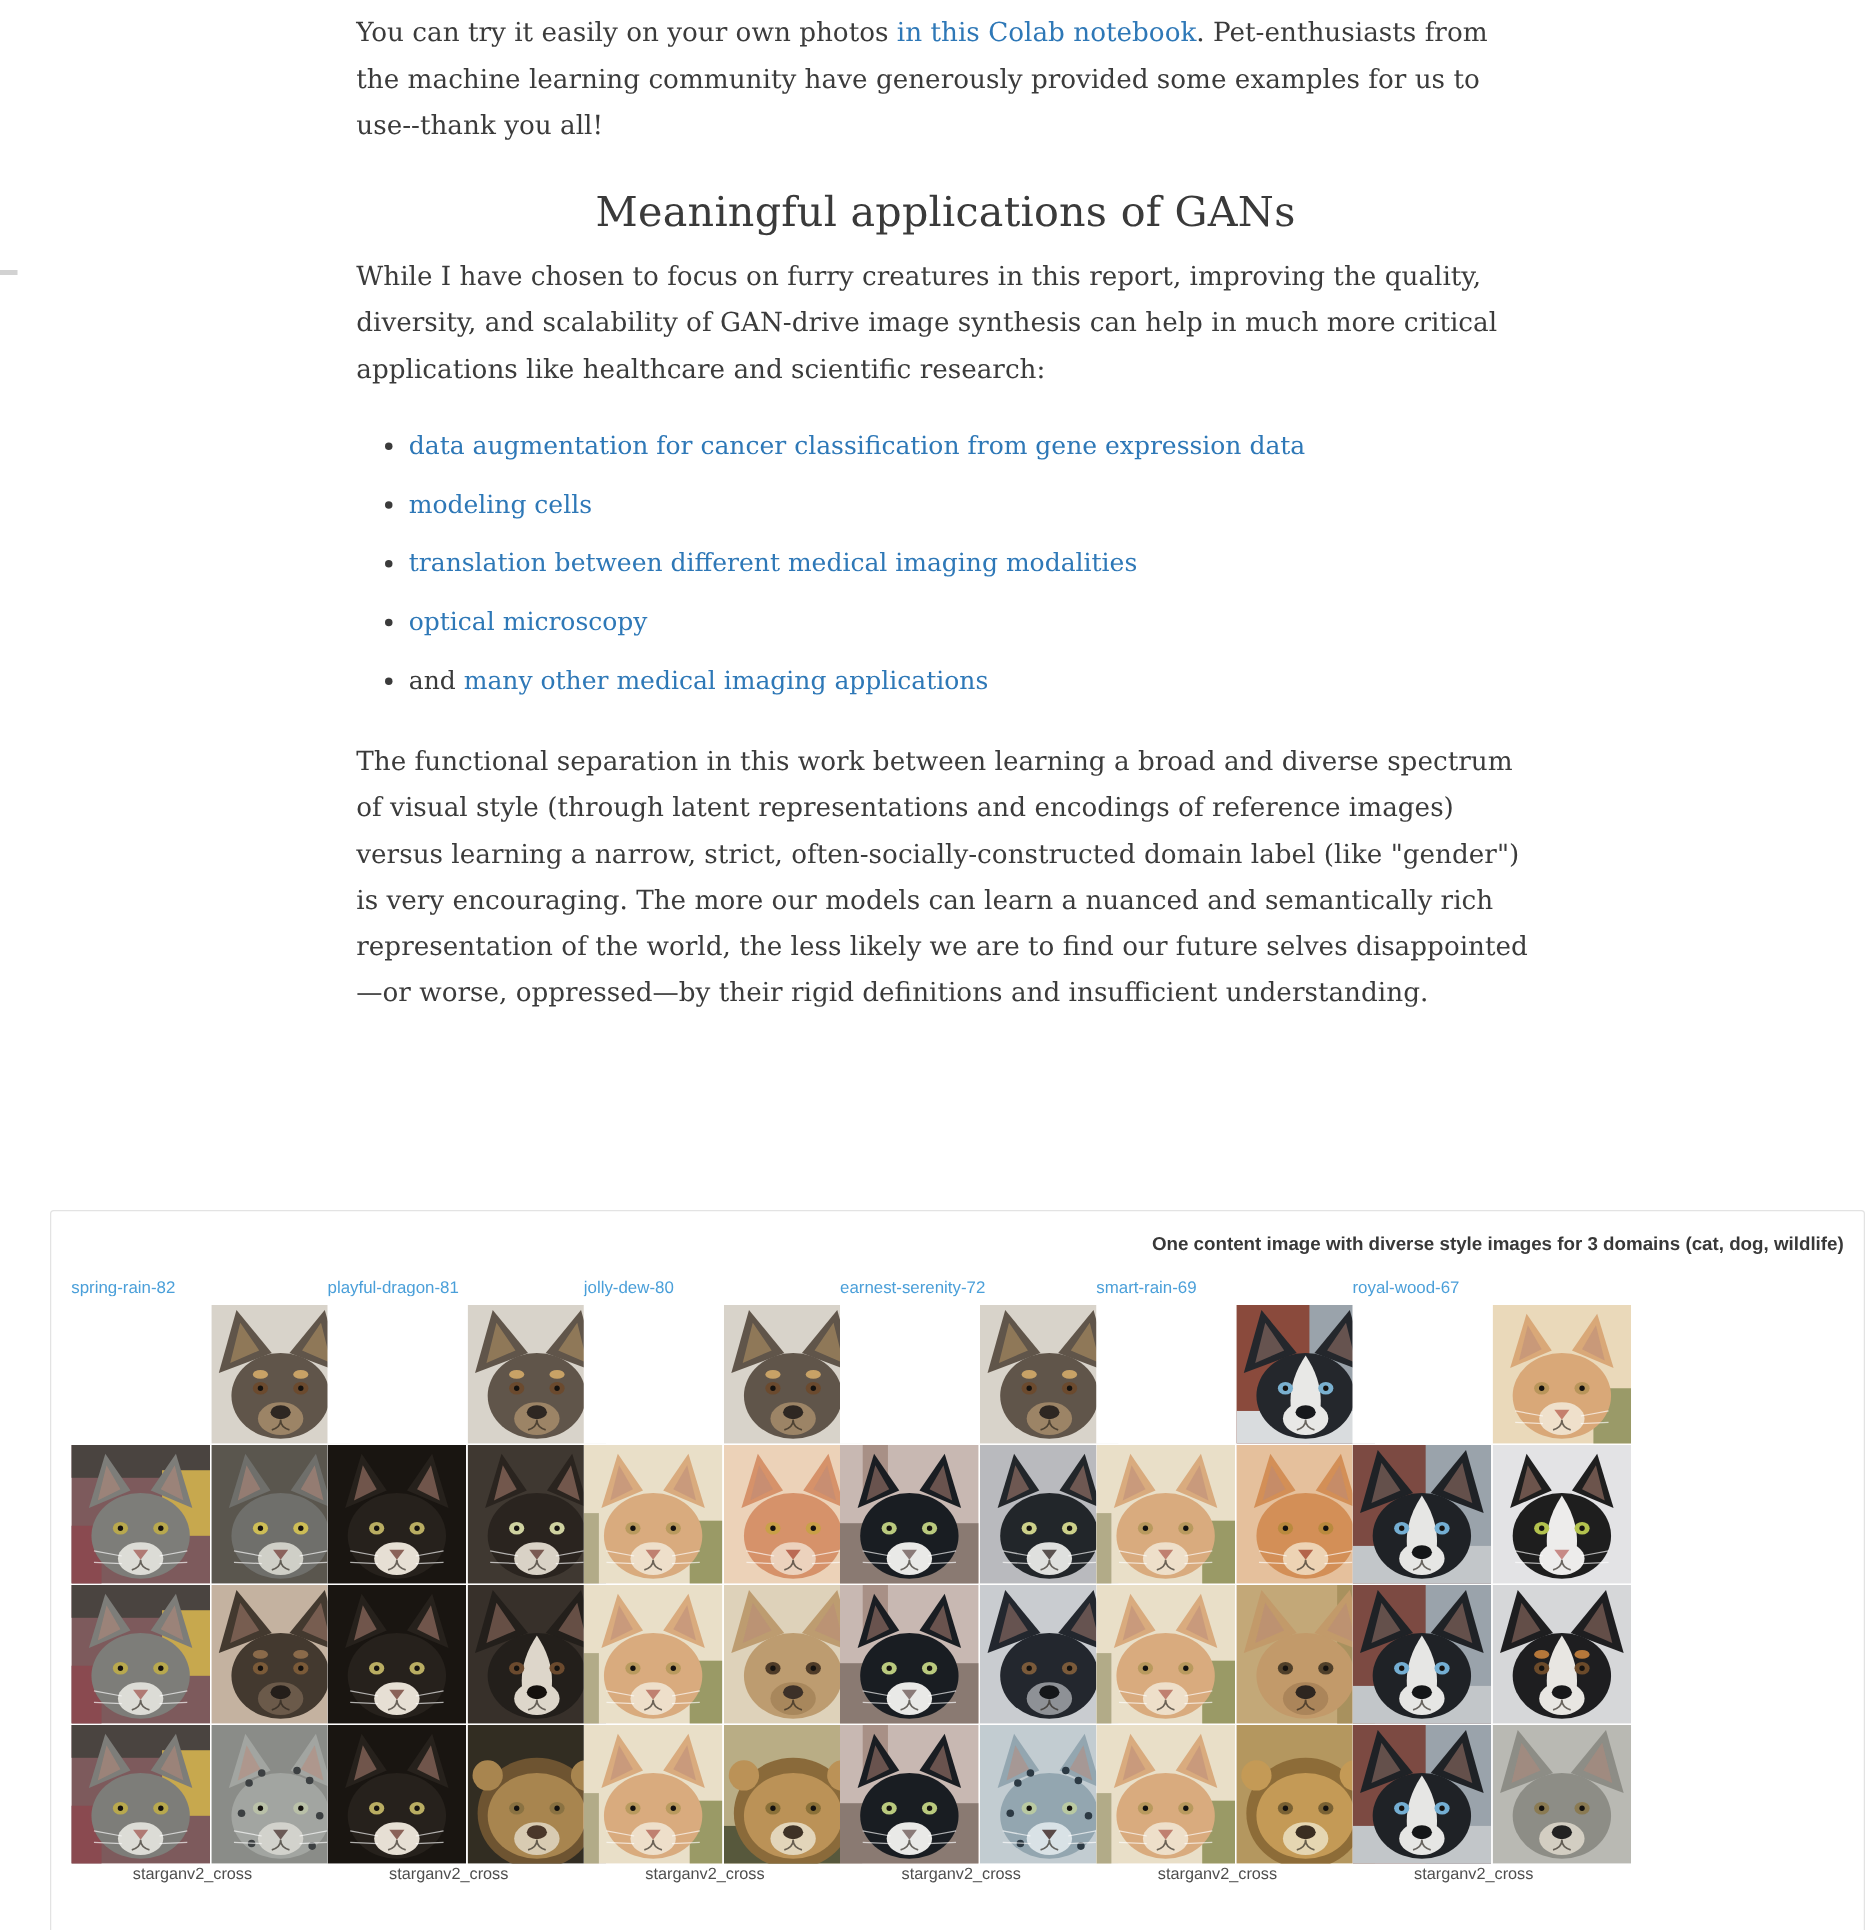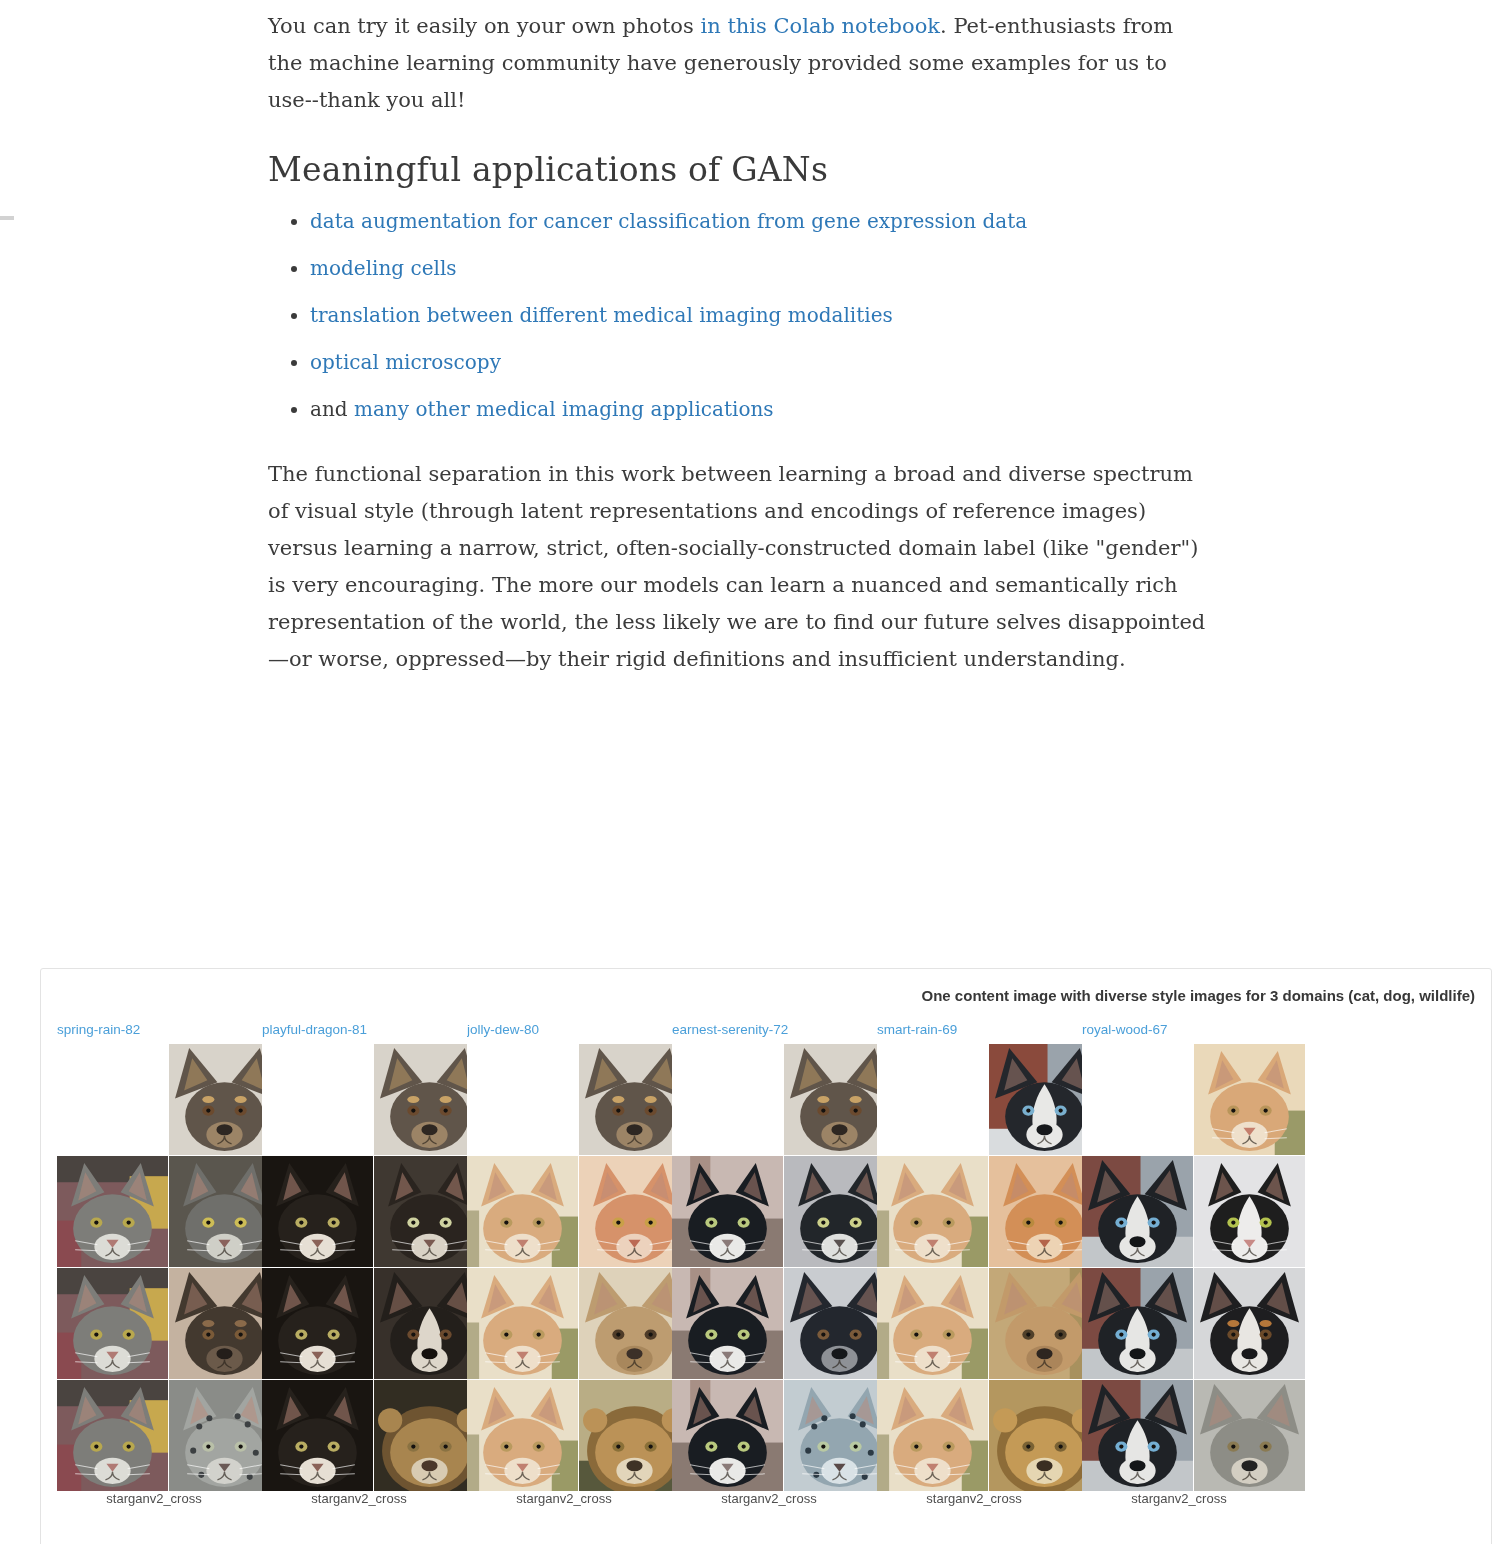--- a/index.html
+++ b/index.html
@@ -3,26 +3,26 @@
 <meta charset="utf-8">
 <style>
   * { box-sizing: border-box; margin: 0; padding: 0; }
   html,body { background:#ffffff; }
   body {
     width:1496px; height:1544px; overflow:hidden; position:relative;
     font-family:"DejaVu Serif","Liberation Serif",serif;
     color:#3b3b3b;
   }
   .edge-tick { position:absolute; left:0; top:216px; width:14px; height:4px; background:#d2d2d2; }
-  .article { position:absolute; left:268px; top:8px; width:943px; }
+  .article { position:absolute; left:285px; top:8px; width:943px; }
   .article p { font-size:21px; line-height:37px; margin:0 0 24px 0; }
   .article a { color:#2e78b7; text-decoration:none; cursor:pointer; }
   h2 {
     font-size:33px; line-height:42px; font-weight:normal; color:#3a3a3a;
-    margin:30px 0 12px 0; letter-spacing:0.2px;
+    margin:30px 0 12px 0; letter-spacing:0.2px;text-align:center;
   }
   ul.bullets { list-style:disc; margin:6px 0 28px 0; padding-left:42px; }
   ul.bullets li { font-size:20px; line-height:37px; margin-bottom:10px; color:#3b3b3b; }
   .panel {
     position:absolute; left:40px; top:968px; width:1452px; height:600px;
     background:#fff; border:1px solid #e3e3e3; border-radius:3px;
     font-family:"Liberation Sans","DejaVu Sans",sans-serif;
     padding:18px 16px 0 16px;
   }
   .panel-title {
@@ -46,20 +46,21 @@
 </style>
 </head>
 <body>
 
 <div class="edge-tick"></div>
 
 <div class="article">
   <p><span>You can try it easily on your own photos </span><a>in this Colab notebook</a><span>. Pet-enthusiasts from the machine learning community have generously provided some examples for us to use--thank you all!</span></p>
 
   <h2>Meaningful applications of GANs</h2>
+  <p>While I have chosen to focus on furry creatures in this report, improving the quality, diversity, and scalability of GAN-drive image synthesis can help in much more critical applications like healthcare and scientific research:</p>
 
   <ul class="bullets">
     <li><span></span><a>data augmentation for cancer classification from gene expression data</a></li>
     <li><span></span><a>modeling cells</a></li>
     <li><span></span><a>translation between different medical imaging modalities</a></li>
     <li><span></span><a>optical microscopy</a></li>
     <li><span>and </span><a>many other medical imaging applications</a></li>
   </ul>
 
   <p>The functional separation in this work between learning a broad and diverse spectrum of visual style (through latent representations and encodings of reference images) versus learning a narrow, strict, often-socially-constructed domain label (like "gender") is very encouraging. The more our models can learn a nuanced and semantically rich representation of the world, the less likely we are to find our future selves disappointed—or worse, oppressed—by their rigid definitions and insufficient understanding.</p>

